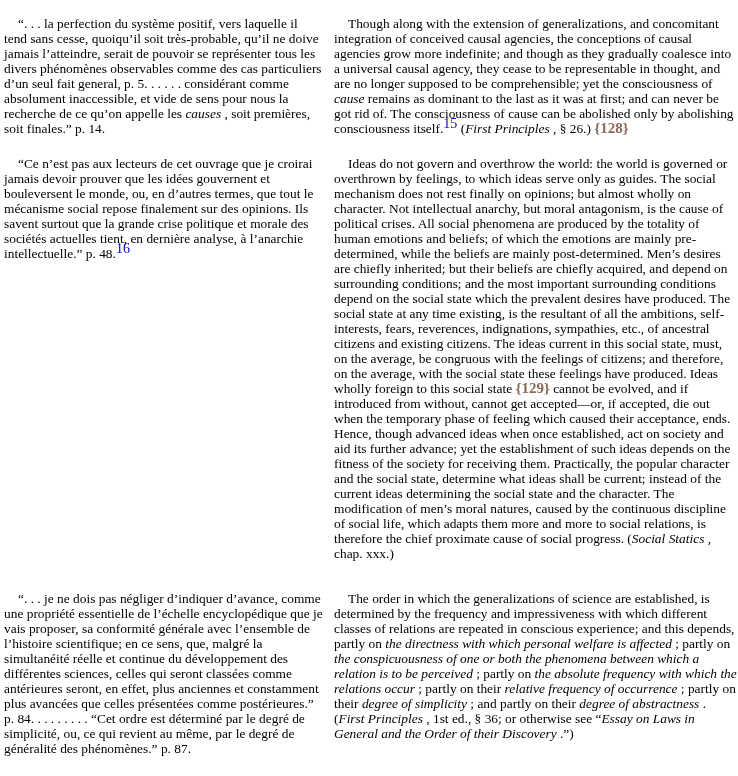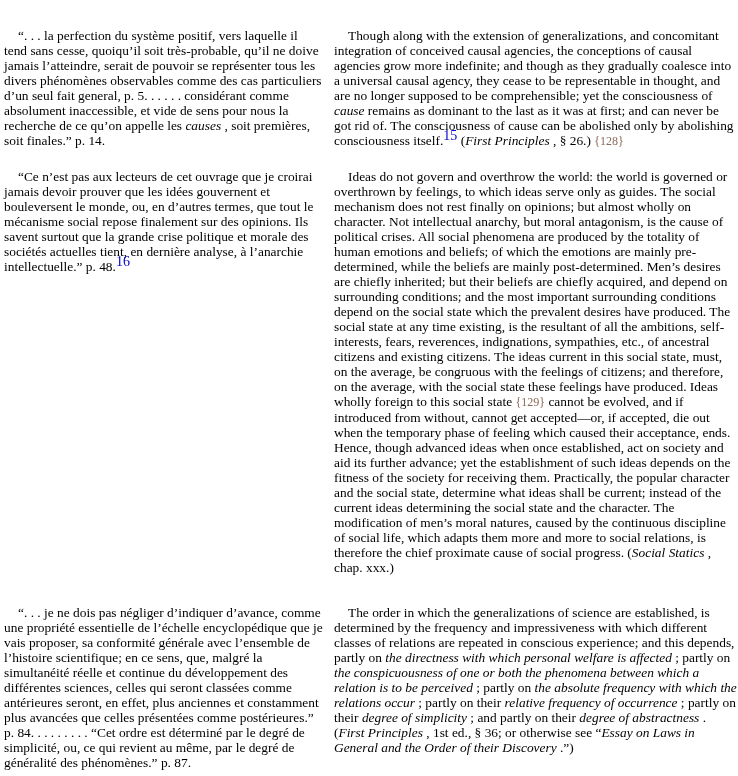--- a/index.html
+++ b/index.html
@@ -1,30 +1,30 @@
 <!DOCTYPE html>
 <html><head>
 <meta charset="utf-8">
 <style>
   html, body { margin: 0; padding: 0; background: #ffffff; }
   body {
     width: 738px; height: 776px; overflow: hidden;
     font-family: "Liberation Serif", "DejaVu Serif", serif;
     font-size: 13.4px; line-height: 15px; color: #000;
   }
-  table.parallel { border-collapse: collapse; width: 738px; margin-top: 28px; }
+  table.parallel { border-collapse: collapse; width: 738px; margin-top: 16px; }
   table.parallel td { vertical-align: top; padding: 0; }
   td.left { width: 320px; padding-left: 4px !important; padding-right: 8px !important; }
   td.right { padding-left: 2px !important; padding-right: 0 !important; }
   p { margin: 0; text-indent: 14px; }
   tr.row1 td { padding-bottom: 20px !important; }
   tr.row2 td { padding-bottom: 30px !important; }
   tr.row2 td.left { }
   .fn { color: #0000cc; font-size: 14px; vertical-align: super; line-height: 0; text-decoration: none; }
-  .pg { color: #8a6a5a; font-size: 12px; }
+  .pg { color: #8a6a5a; font-size: 15px; font-weight: bold; }
   i { font-style: italic; }
 </style>
 </head>
 <body>
 
 <table class="parallel">
   <tbody>
       <tr class="row1">
     <td class="left">
       <p><span>“. . . la perfection du système positif, vers laquelle il tend sans cesse, quoiqu’il soit très-probable, qu’il ne doive jamais l’atteindre, serait de pouvoir se représenter tous les divers phénomènes observables comme des cas particuliers d’un seul fait general, p. 5. . . . . . considérant comme absolument inaccessible, et vide de sens pour nous la recherche de ce qu’on appelle les </span><i>causes</i><span> , soit premières, soit finales.” p. 14.</span></p>

